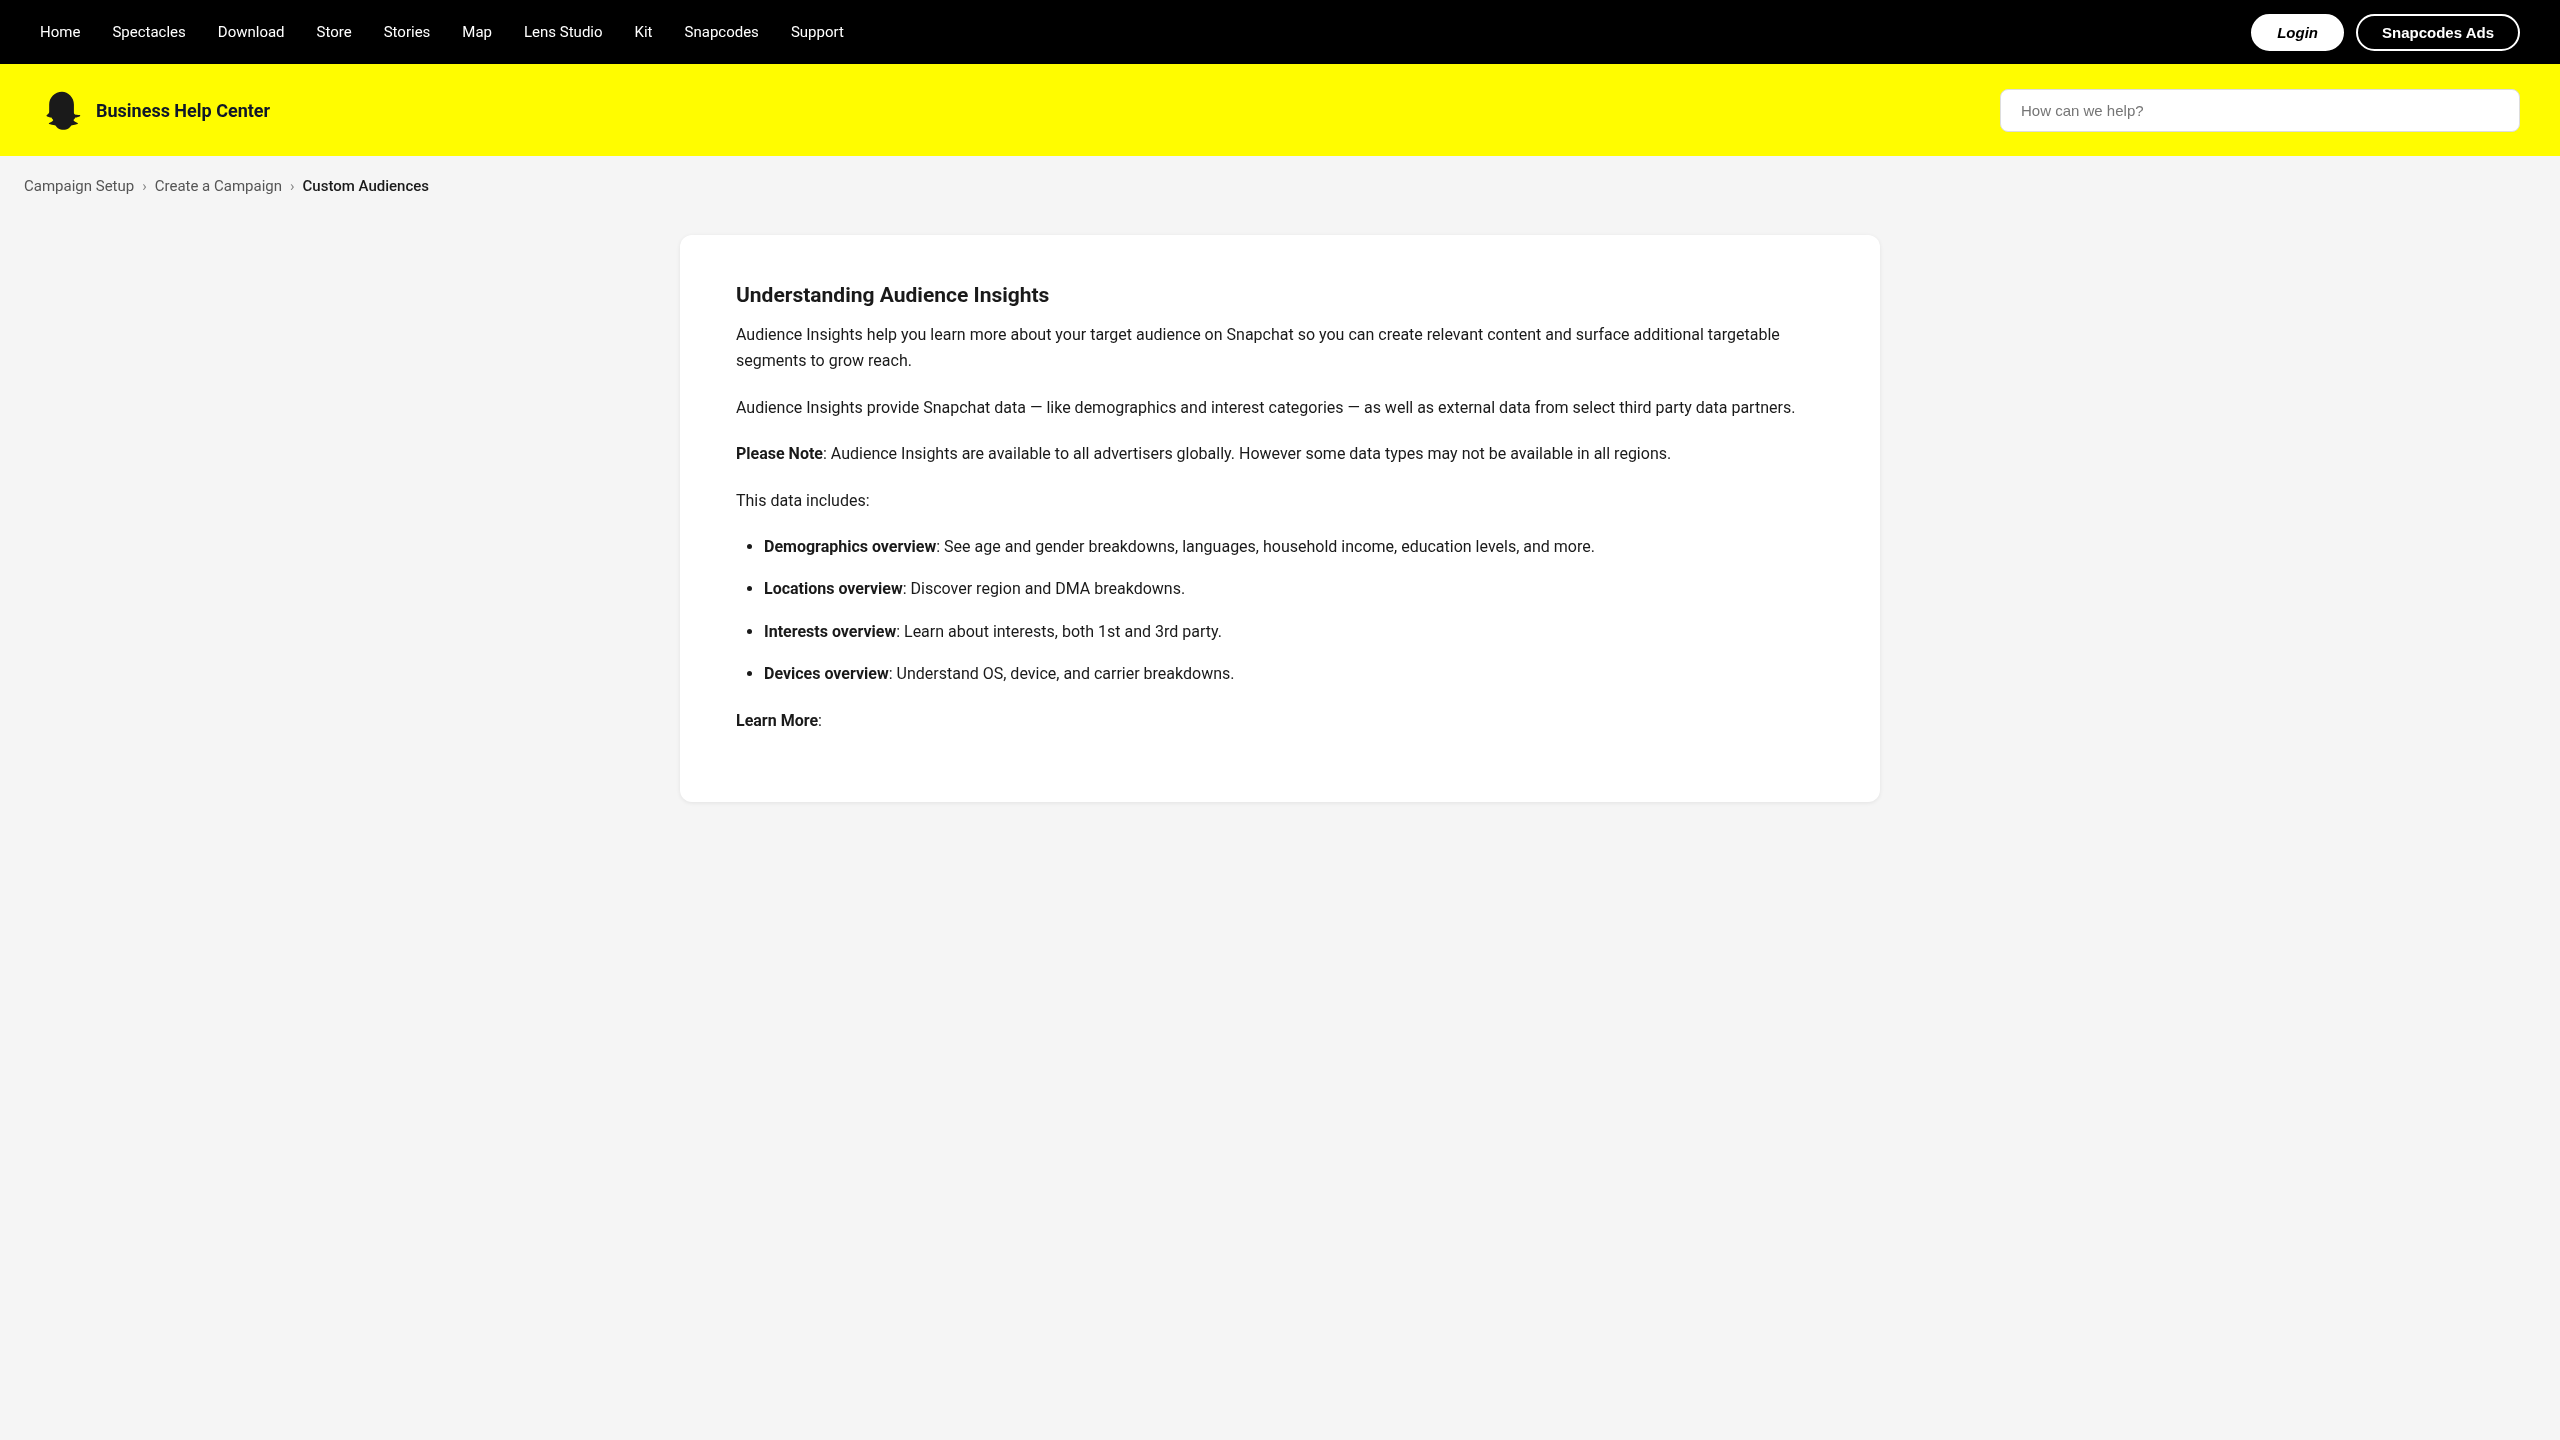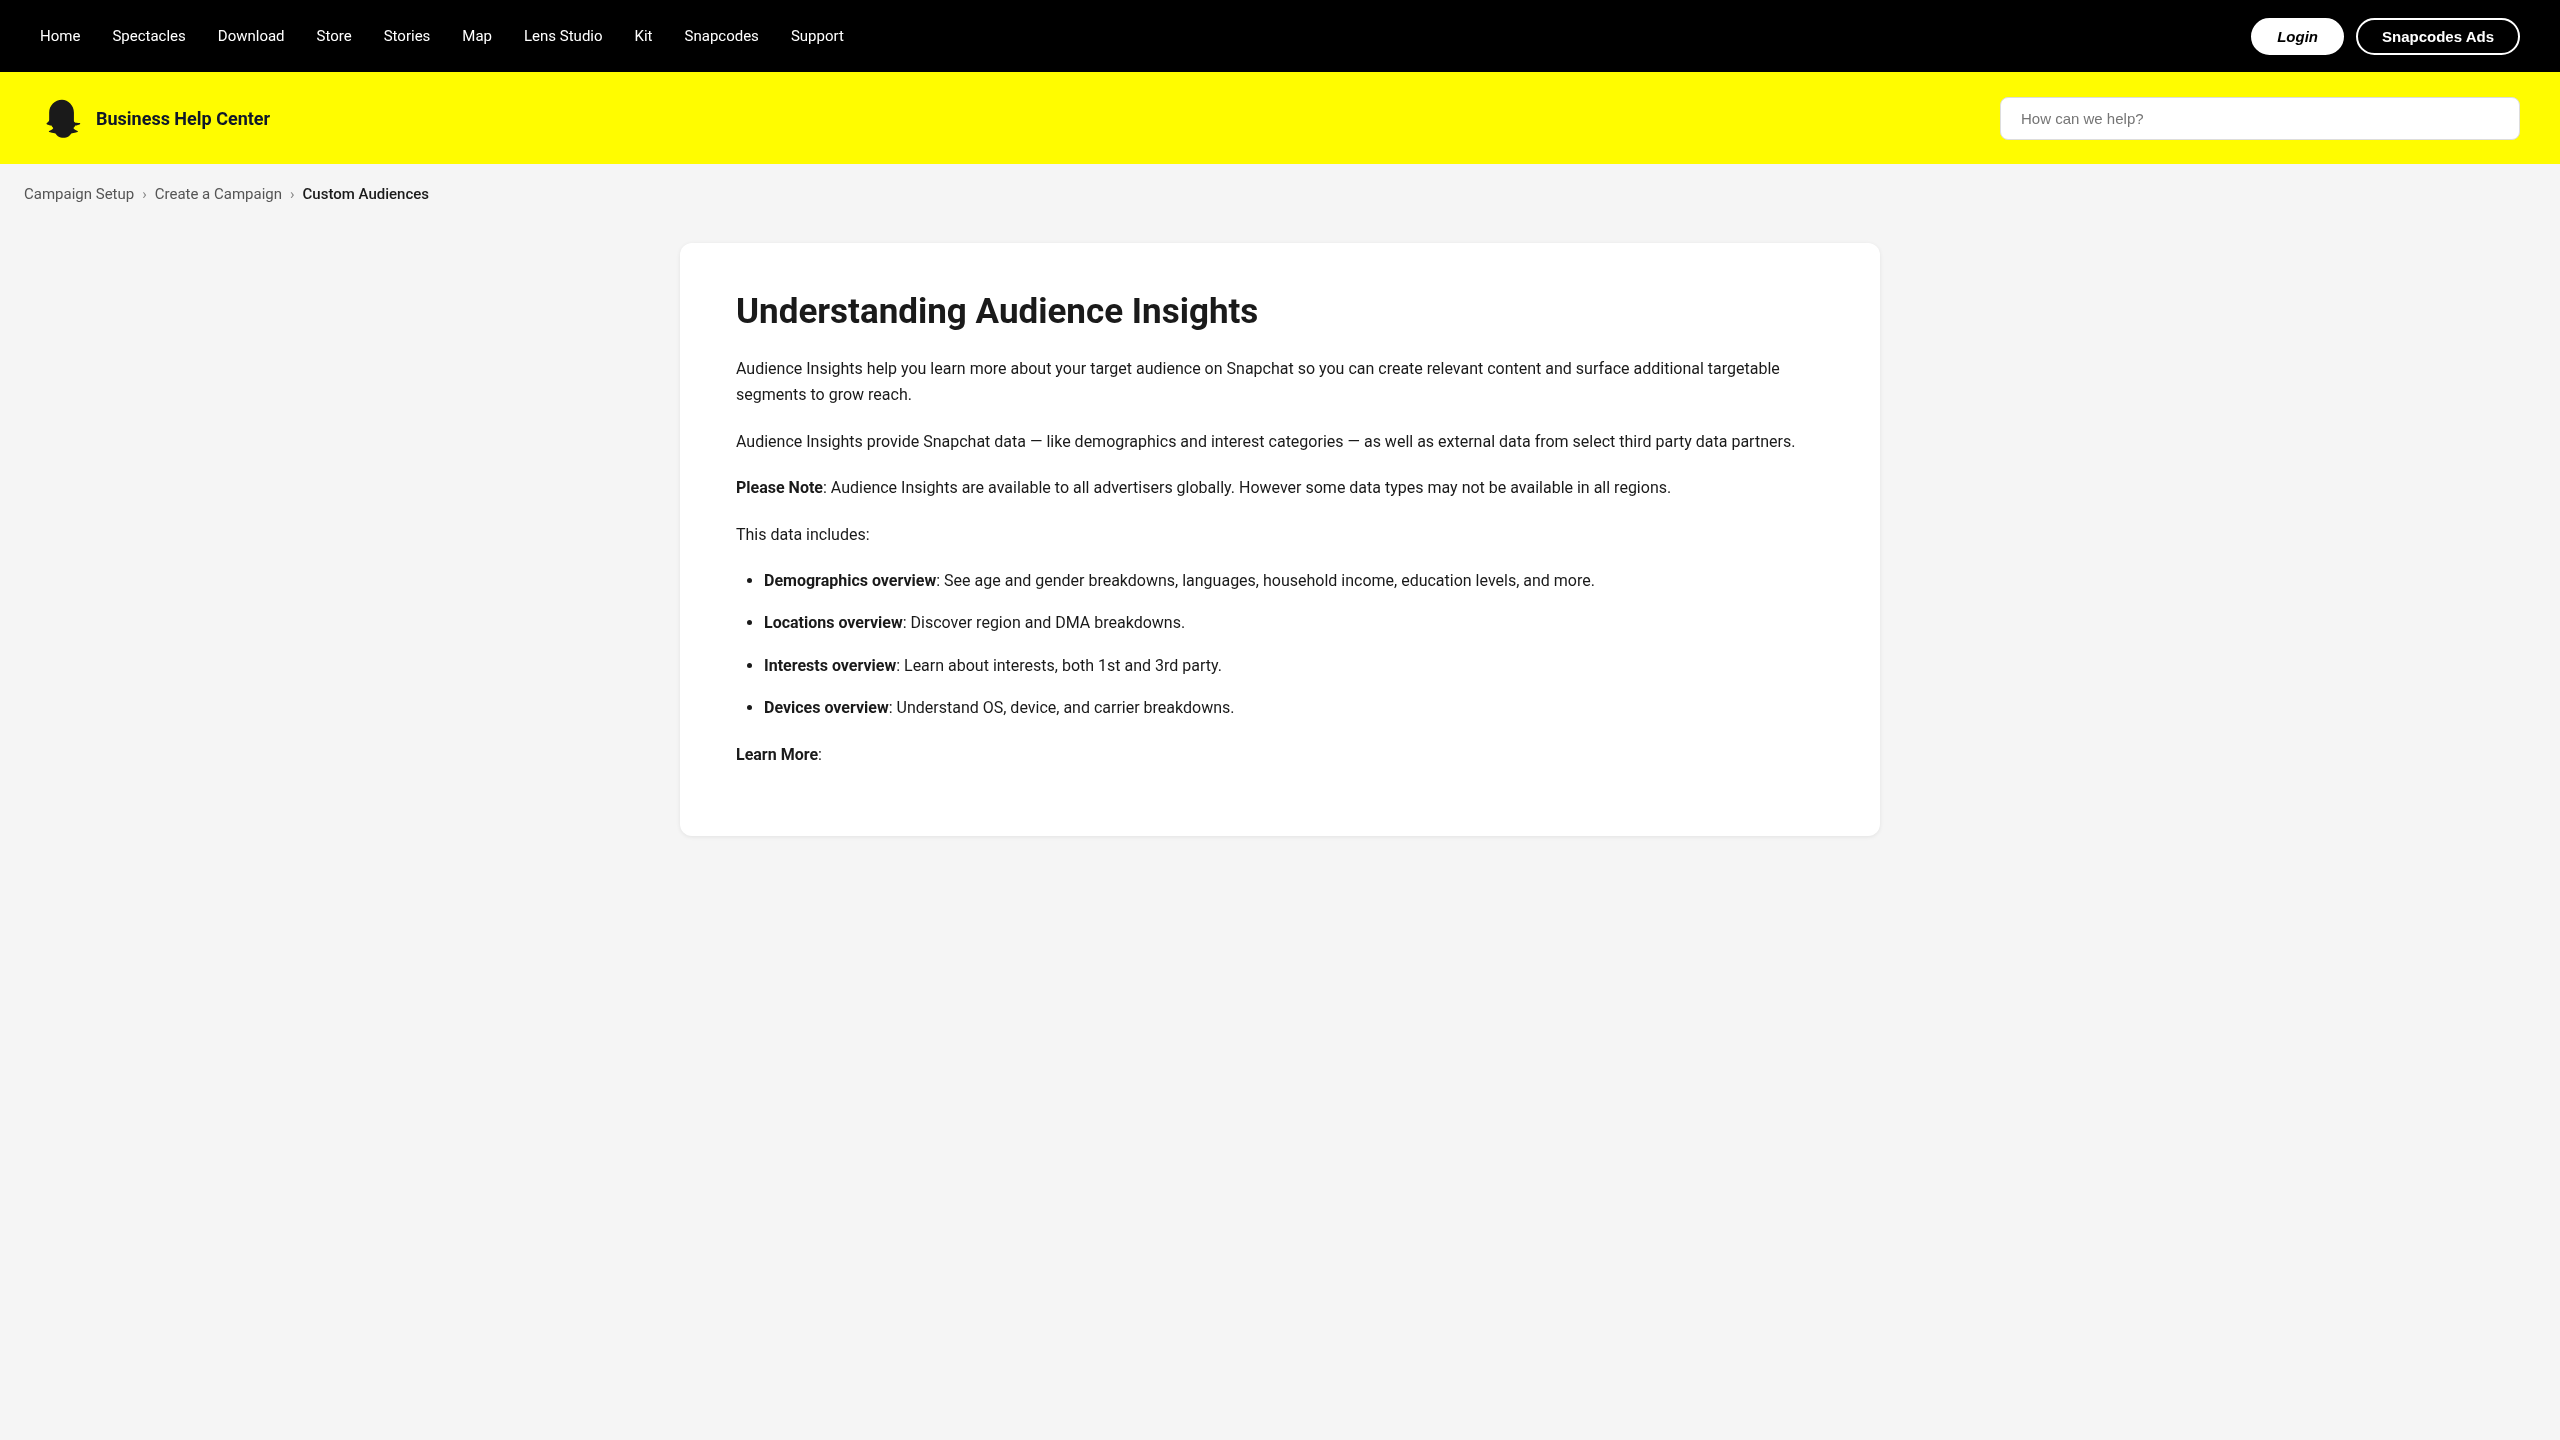--- a/index.html
+++ b/index.html
@@ -15,21 +15,21 @@
       font-size: 16px;
     }
 
     
     .top-nav {
       background-color: #000;
       display: flex;
       align-items: center;
       justify-content: space-between;
       padding: 0 40px;
-      height: 72px;
+      height: 64px;
     }
 
     .nav-links {
       display: flex;
       align-items: center;
       gap: 32px;
     }
 
     .nav-link {
       color: #fff;
@@ -202,24 +202,24 @@
     
     .article-content {
       flex: 1;
       background-color: #fff;
       border-radius: 12px;
       padding: 48px 56px;
       box-shadow: 0 1px 4px rgba(0,0,0,0.08);
     }
 
     .article-title {
-      font-size: 35px;
+      font-size: 21px;
       font-weight: 700;
       color: #1a1a1a;
-      margin-bottom: 24px;
+      margin-bottom: 15px;
     }
 
     .article-paragraph {
       font-size: 16px;
       line-height: 1.65;
       color: #1a1a1a;
       margin-bottom: 20px;
     }
 
     .article-paragraph strong {

